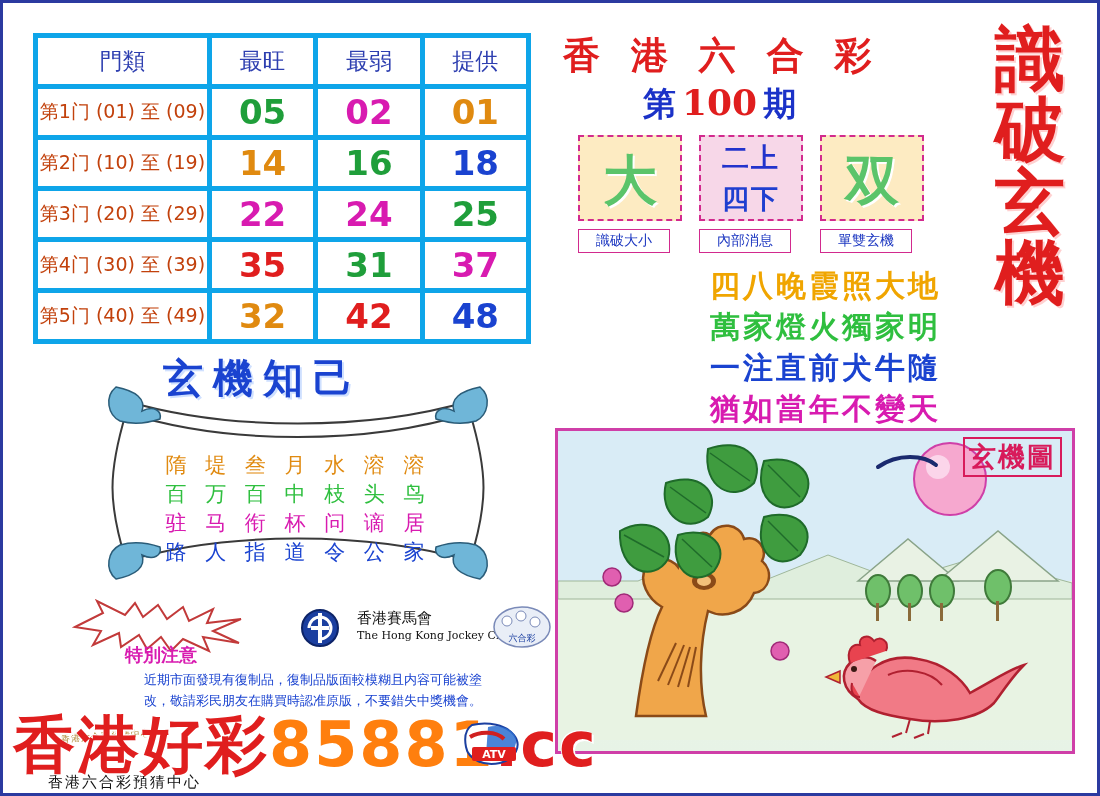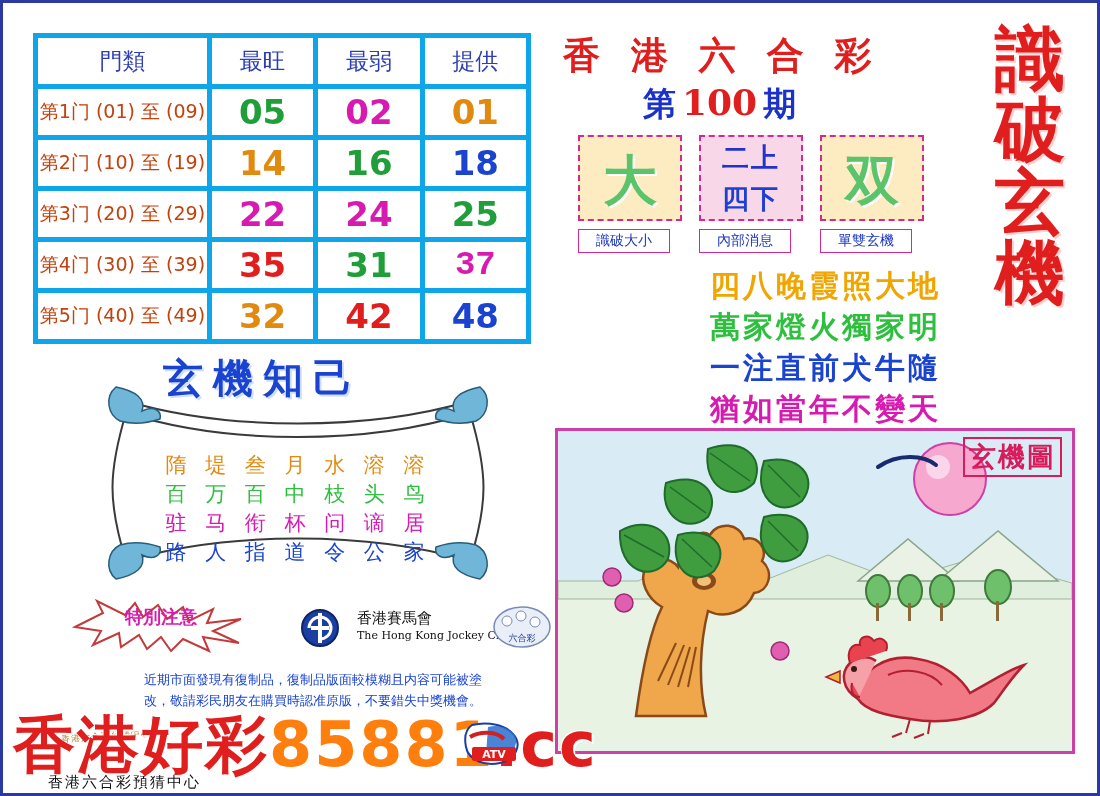--- a/index.html
+++ b/index.html
@@ -216,21 +216,21 @@
   .notice-star {
     position: absolute;
     left: 60px;
     top: 596px;
     width: 190px;
     height: 56px;
   }
   .notice-text {
     position: absolute;
     left: 88px;
-    top: 602px;
+    top: 640px;
     width: 140px;
     text-align: center;
     font-size: 18px;
     font-weight: bold;
     color: #d81bb0;
     font-family: "DejaVu Serif", serif;
   }
 
   .jockey {
     position: absolute;
@@ -366,21 +366,21 @@
           <tr>
             <td class="label">第3门 (20) 至 (29)</td>
             <td class="num" style="color: rgb(216, 27, 176);">22</td>
             <td class="num" style="color: rgb(216, 27, 176);">24</td>
             <td class="num" style="color: rgb(31, 158, 58);">25</td>
           </tr>
           <tr>
             <td class="label">第4门 (30) 至 (39)</td>
             <td class="num" style="color: rgb(224, 30, 30);">35</td>
             <td class="num" style="color: rgb(31, 158, 58); text-align: center;">31</td>
-            <td class="num" style="color: rgb(216, 27, 176); font-family: Liberation Mono, monospace;">37</td>
+            <td class="num" style="color: rgb(216, 27, 176);">37</td>
           </tr>
           <tr>
             <td class="label">第5门 (40) 至 (49)</td>
             <td class="num" style="color: rgb(224, 138, 16);">32</td>
             <td class="num" style="color: rgb(224, 30, 30);">42</td>
             <td class="num" style="color: rgb(26, 67, 208);">48</td>
           </tr>
         </tbody>
     </table>
   </div>

